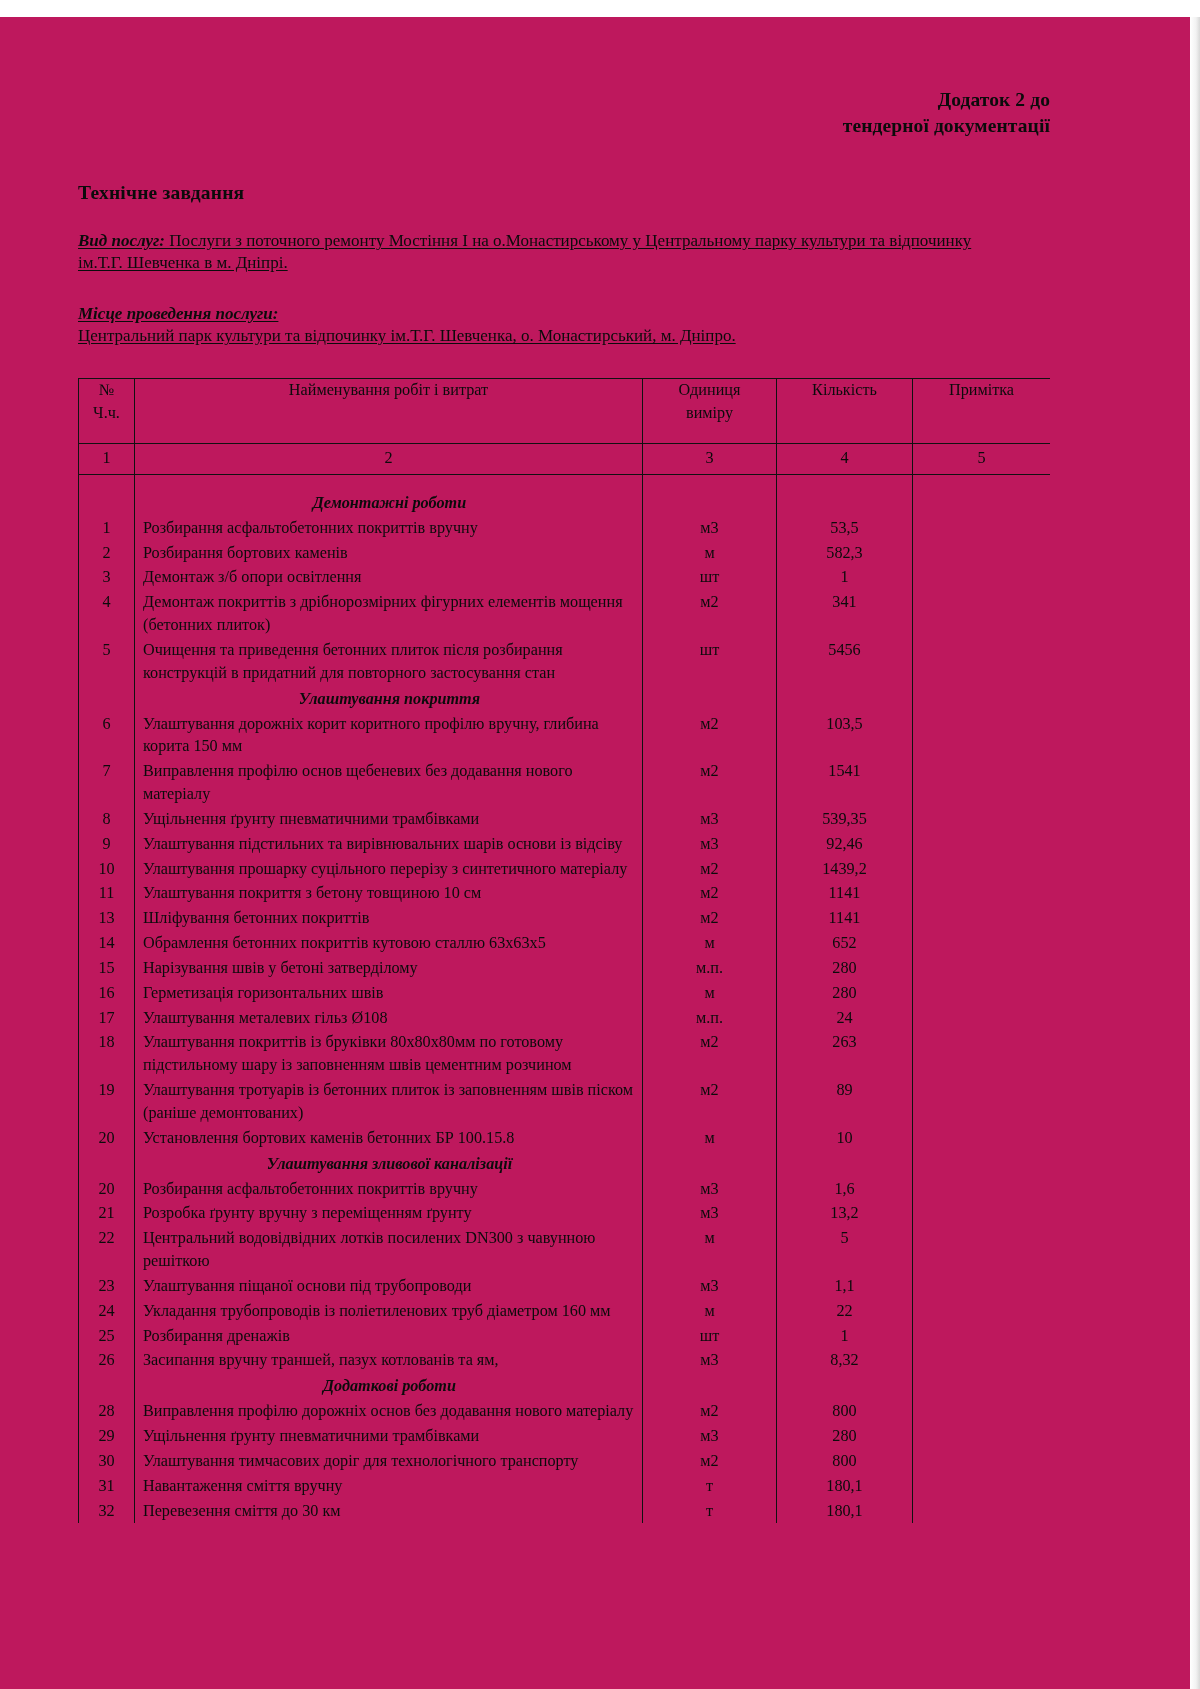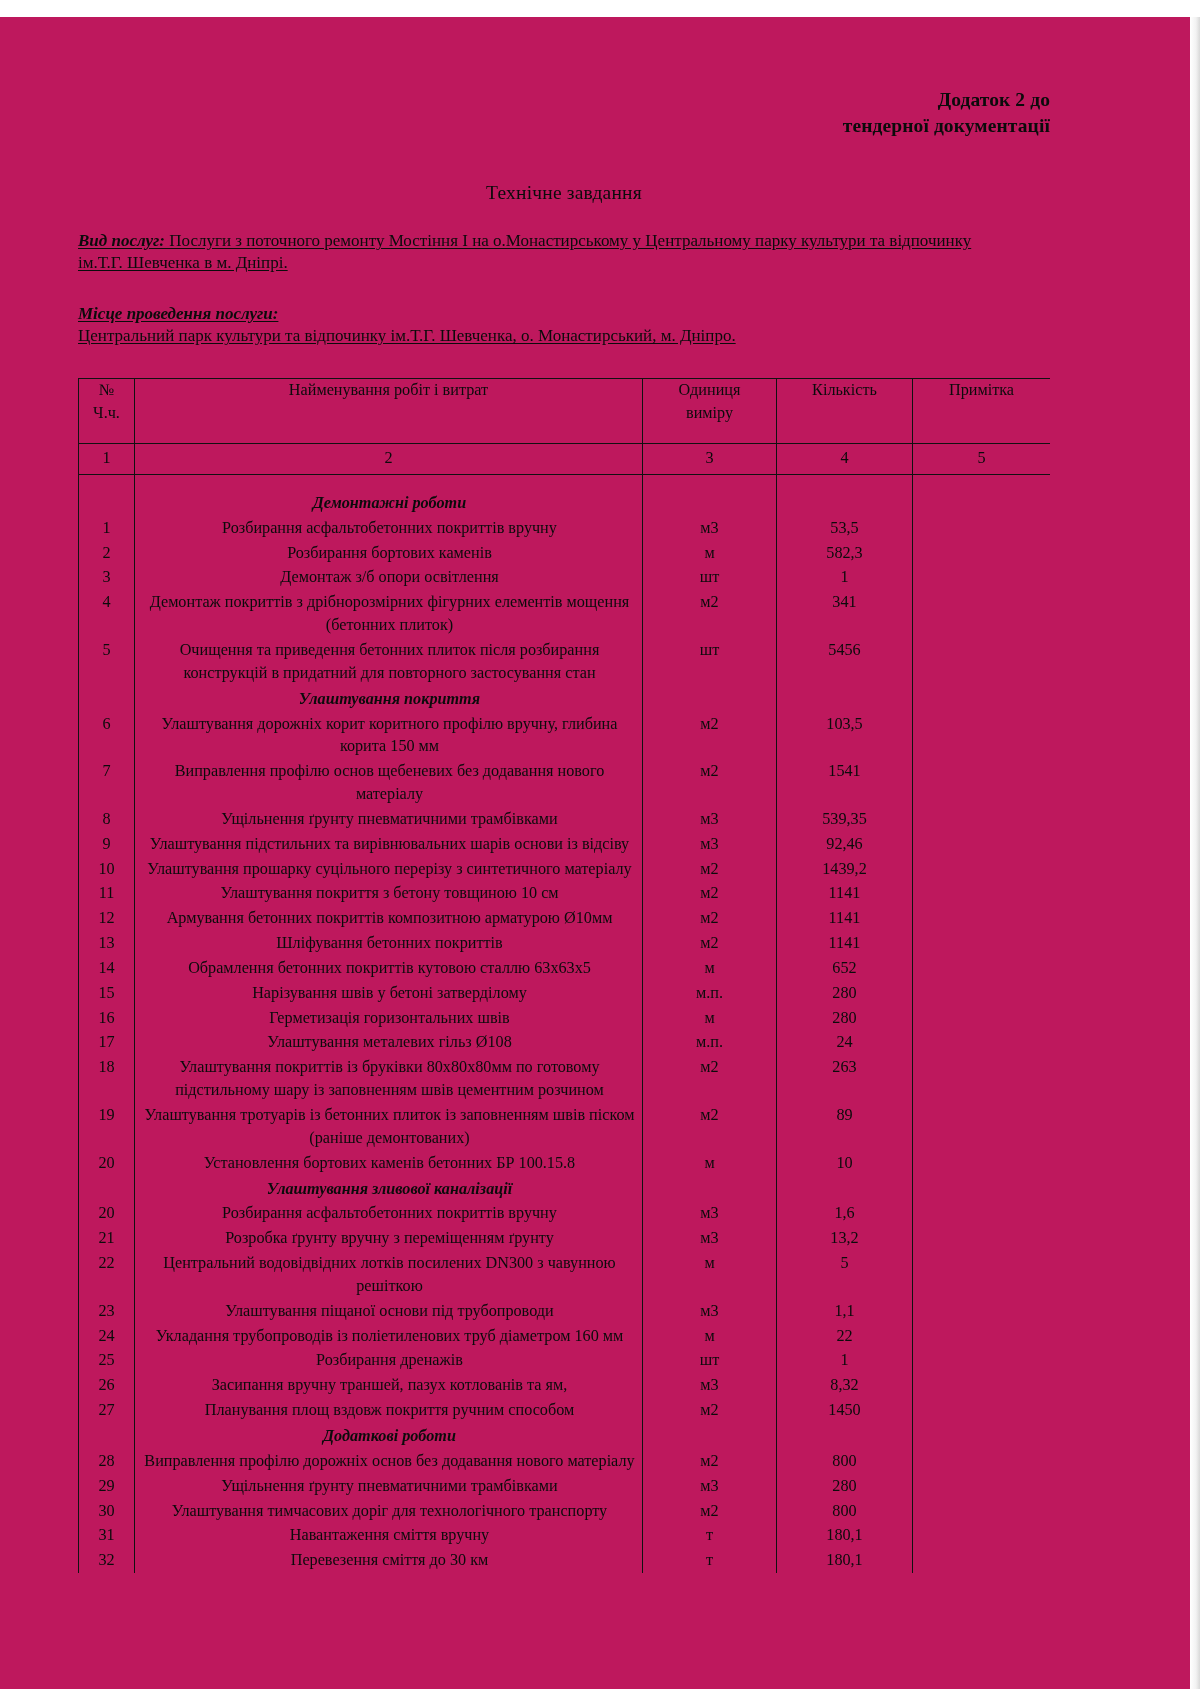--- a/index.html
+++ b/index.html
@@ -49,22 +49,21 @@
     text-align: right;
     font-weight: bold;
     font-size: 19.5px;
     line-height: 1.35;
     letter-spacing: .1px;
     margin-bottom: 42px;
   }
   .doc-header .line { display: block; }
 
   .doc-title {
-    text-align: center;
-    font-weight: normal;
+    font-weight: bold;
     font-size: 19.5px;
     margin: 0 0 26px 0;
     letter-spacing: .2px;
   }
 
   .para {
     font-size: 17px;
     line-height: 1.33;
     margin: 0 0 6px 0;
   }
@@ -121,21 +120,21 @@
     border-right: 1.6px solid #111;
     border-top: none;
     border-bottom: none;
   }
   tbody.body-rows td.no {
     text-align: center;
     padding: 1px 2px;
     white-space: nowrap;
   }
   tbody.body-rows td.name {
-    text-align: center;
+    text-align: left;
     padding: 1px 6px 1px 8px;
   }
   tbody.body-rows td.unit,
   tbody.body-rows td.qty,
   tbody.body-rows td.note {
     text-align: center;
     padding: 1px 2px;
     white-space: nowrap;
   }
   tr.section td.name {
@@ -302,27 +301,20 @@
               <td class="note"></td>
             </tr>
             <tr>
               <td class="no">11</td>
               <td class="name">Улаштування покриття з бетону товщиною 10 см</td>
               <td class="unit">м2</td>
               <td class="qty">1141</td>
               <td class="note"></td>
             </tr>
             <tr>
-              <td class="no">12</td>
-              <td class="name">Армування бетонних покриттів композитною арматурою Ø10мм</td>
-              <td class="unit">м2</td>
-              <td class="qty">1141</td>
-              <td class="note"></td>
-            </tr>
-            <tr>
               <td class="no">13</td>
               <td class="name">Шліфування бетонних покриттів</td>
               <td class="unit">м2</td>
               <td class="qty">1141</td>
               <td class="note"></td>
             </tr>
             <tr>
               <td class="no">14</td>
               <td class="name">Обрамлення бетонних покриттів кутовою сталлю 63х63х5</td>
               <td class="unit">м</td>
@@ -420,27 +412,20 @@
               <td class="qty">1</td>
               <td class="note"></td>
             </tr>
             <tr>
               <td class="no">26</td>
               <td class="name">Засипання вручну траншей, пазух котлованів та ям,</td>
               <td class="unit">м3</td>
               <td class="qty">8,32</td>
               <td class="note"></td>
             </tr>
-            <tr>
-              <td class="no">27</td>
-              <td class="name">Планування площ вздовж покриття ручним способом</td>
-              <td class="unit">м2</td>
-              <td class="qty">1450</td>
-              <td class="note"></td>
-            </tr>
             <tr class="section">
               <td class="no"></td>
               <td class="name">Додаткові роботи</td>
               <td class="unit"></td>
               <td class="qty"></td>
               <td class="note"></td>
             </tr>
             <tr>
               <td class="no">28</td>
               <td class="name">Виправлення профілю дорожніх основ без додавання нового матеріалу</td>

